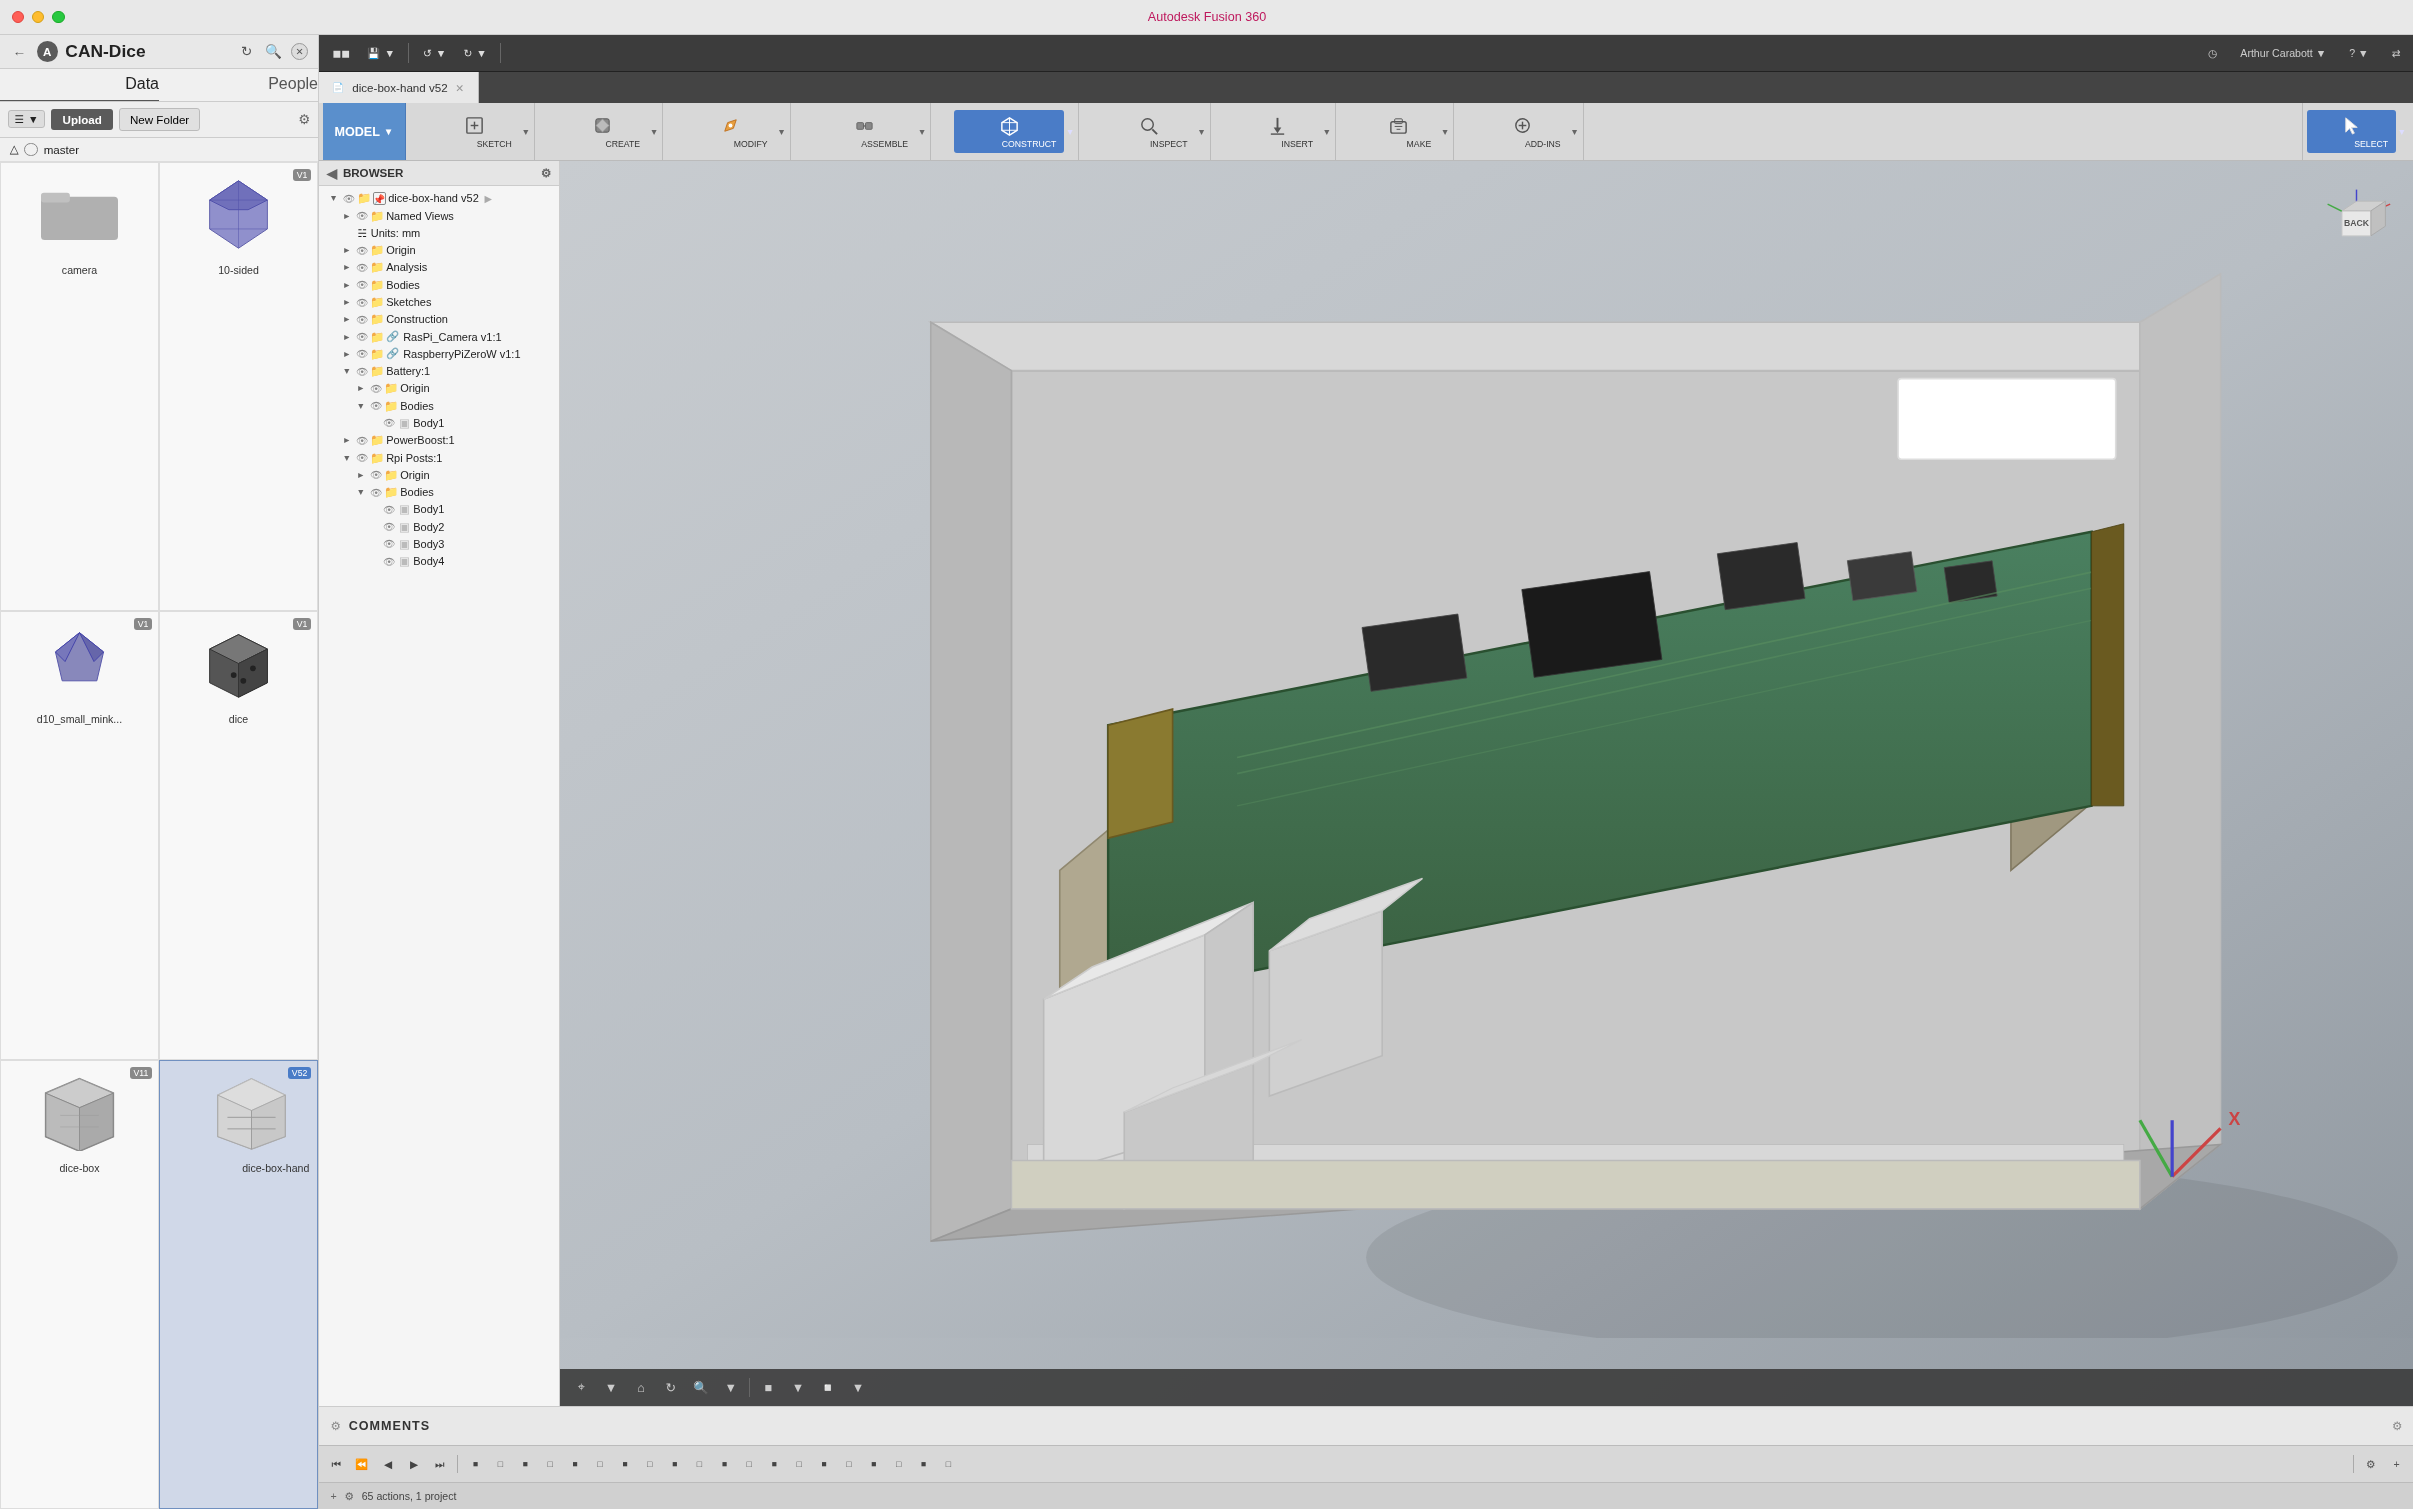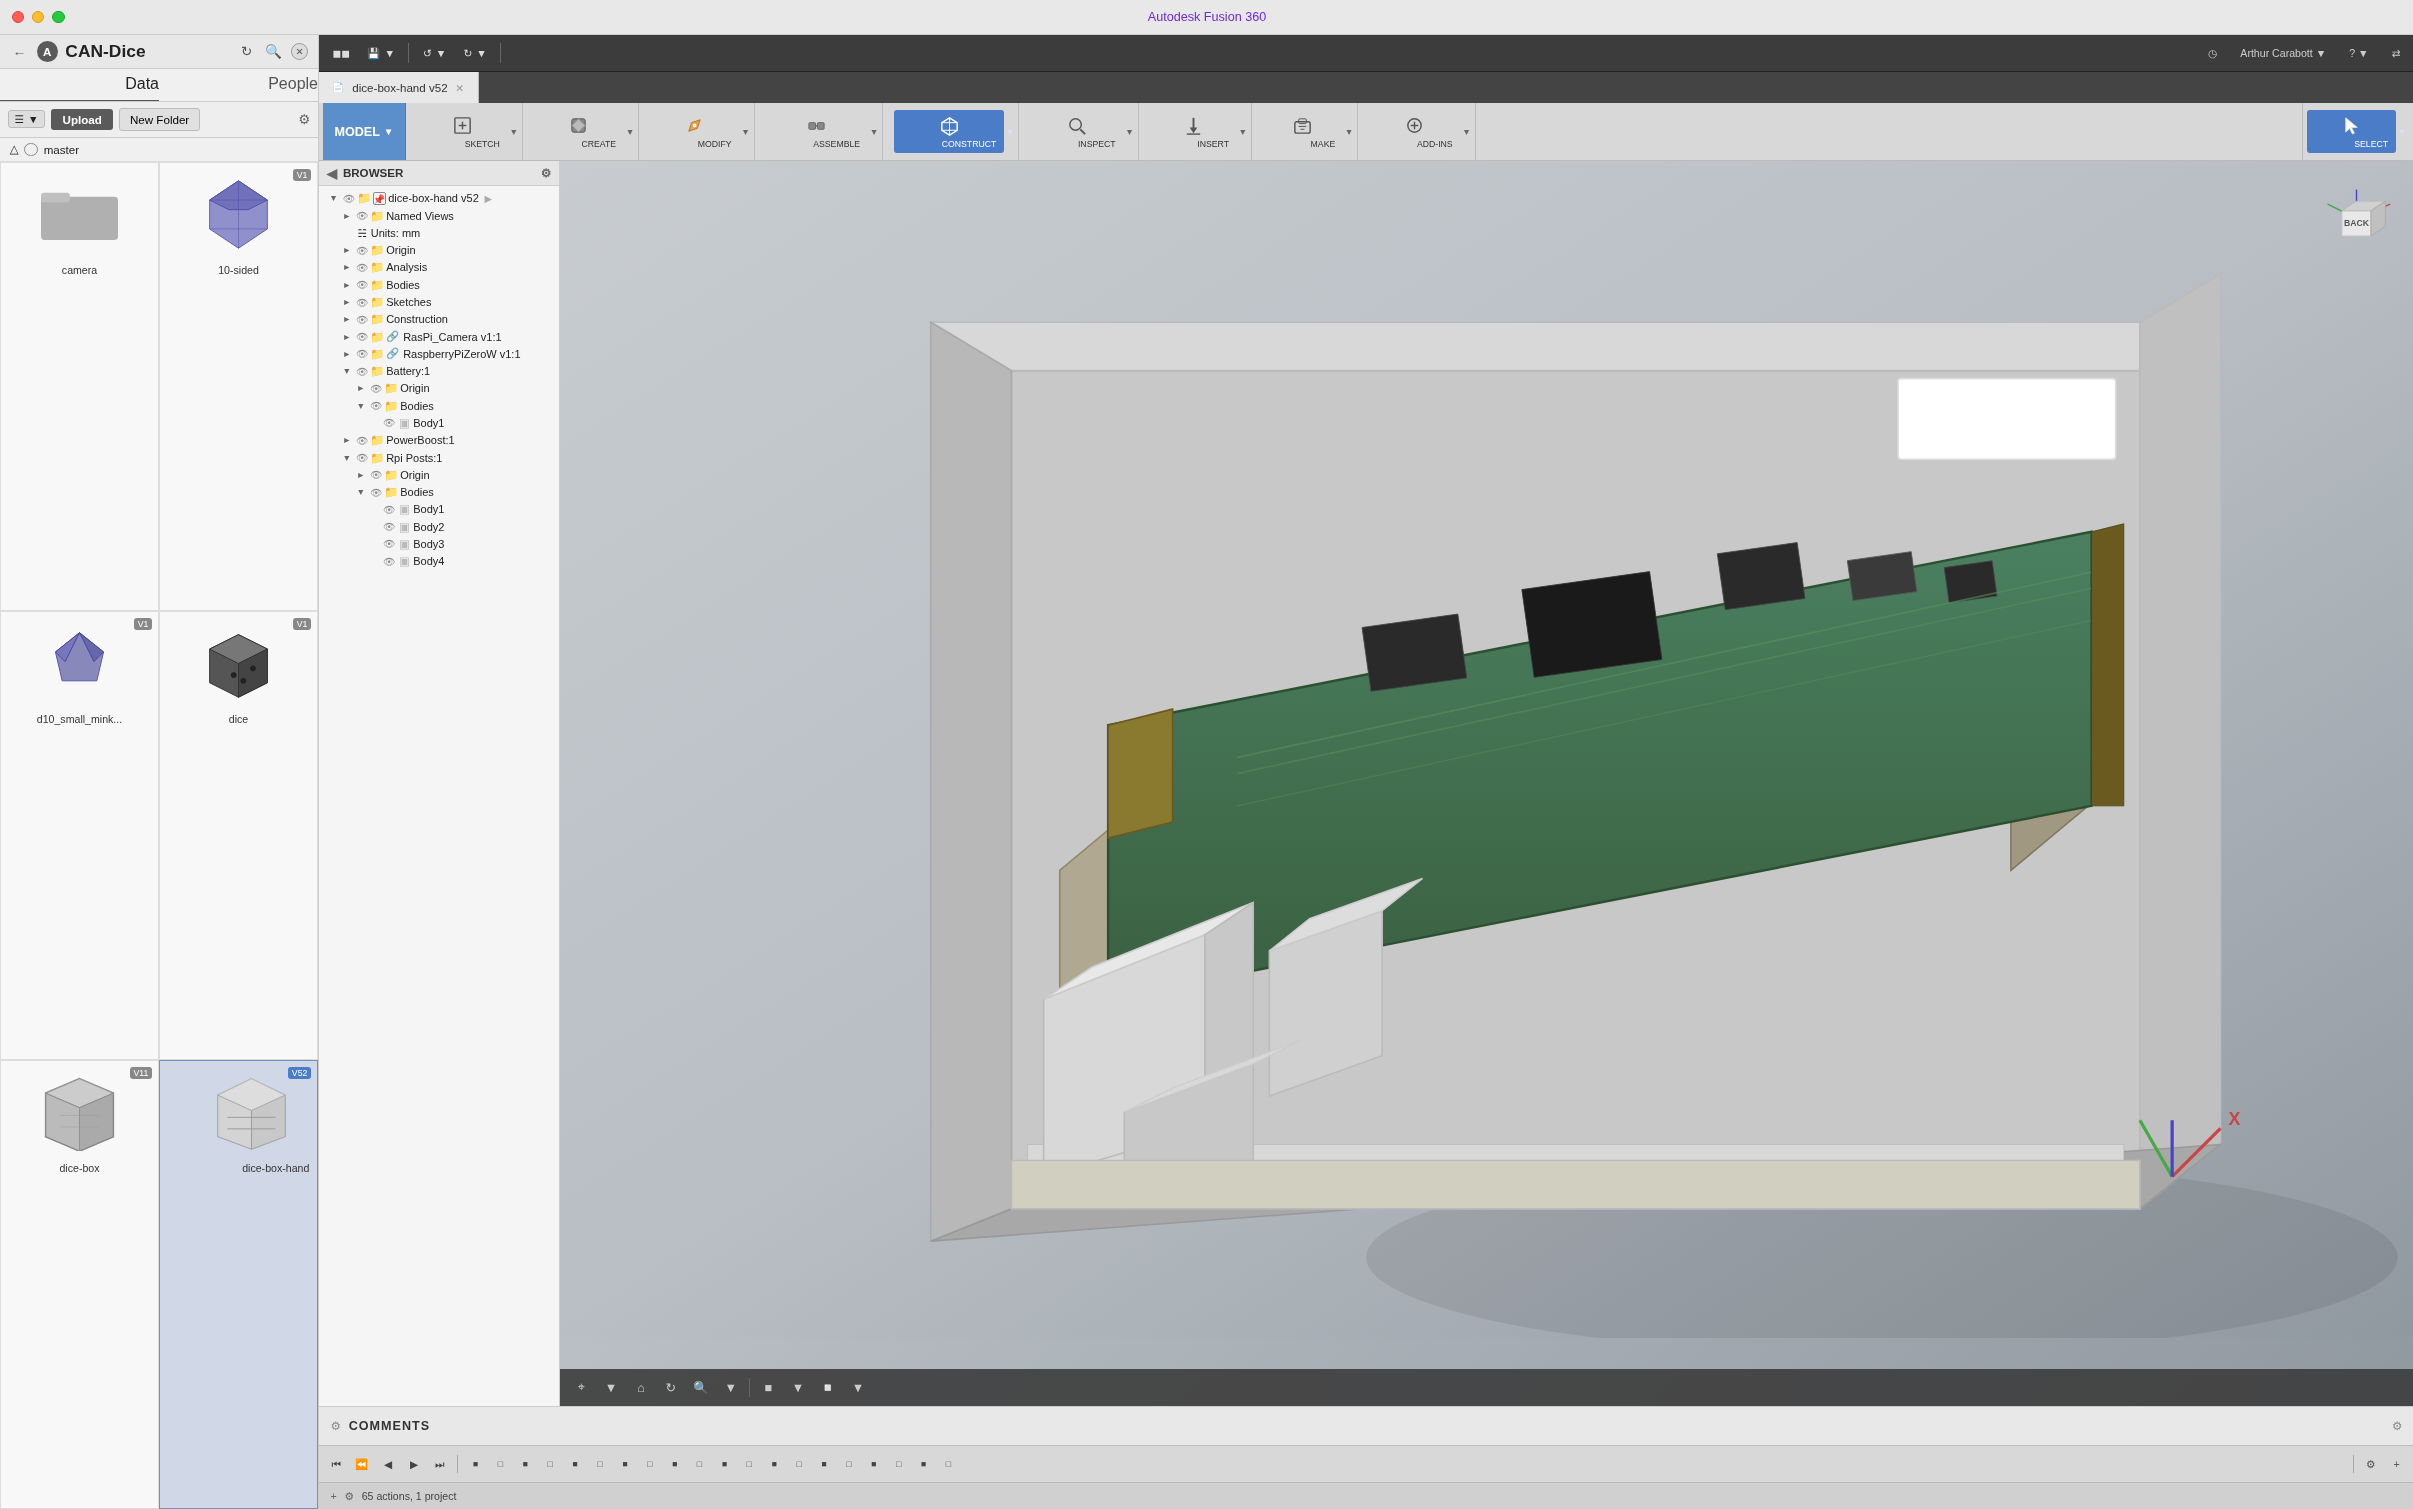--- a/index.html
+++ b/index.html
@@ -18,21 +18,21 @@
       background: #e8e8e8;
       height: 35px;
       display: flex;
       align-items: center;
       justify-content: center;
       position: relative;
       border-bottom: 1px solid #ccc;
     }
     .title-bar-title {
       font-size: 12.6px;
-      color: #6d28d9;
+      color: #be185d;
       font-weight: 500;
     }
     .traffic-lights {
       position: absolute;
       left: 11.6px;
       display: flex;
       gap: 7.7px;
       align-items: center;
     }
     .traffic-light {
@@ -283,21 +283,21 @@
     .tab-close { color: #999; font-size: 10.6px; cursor: pointer; }
 
     
     .sec-toolbar {
       background: #d8d8d8;
       height: 58px;
       display: flex;
       align-items: stretch;
       border-bottom: 1px solid #bbb;
       padding: 0 3.9px;
-      gap: 7px;
+      gap: 19px;
     }
     .sec-group {
       display: flex;
       align-items: center;
       padding: 0 3.9px;
       border-right: 1px solid #bbb;
       gap: 1.9px;
     }
     .sec-group:last-child { border-right: none; }
     .sec-btn {

